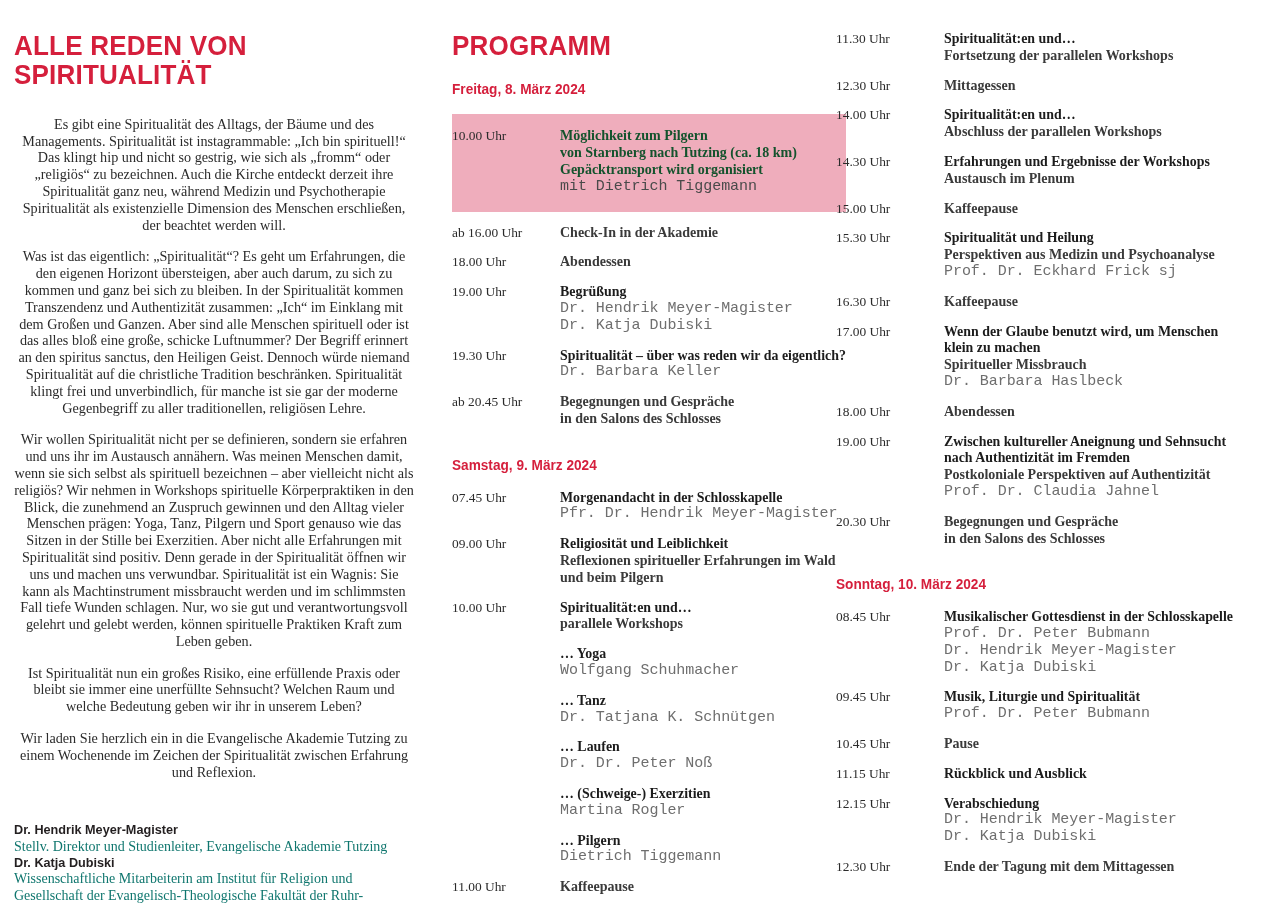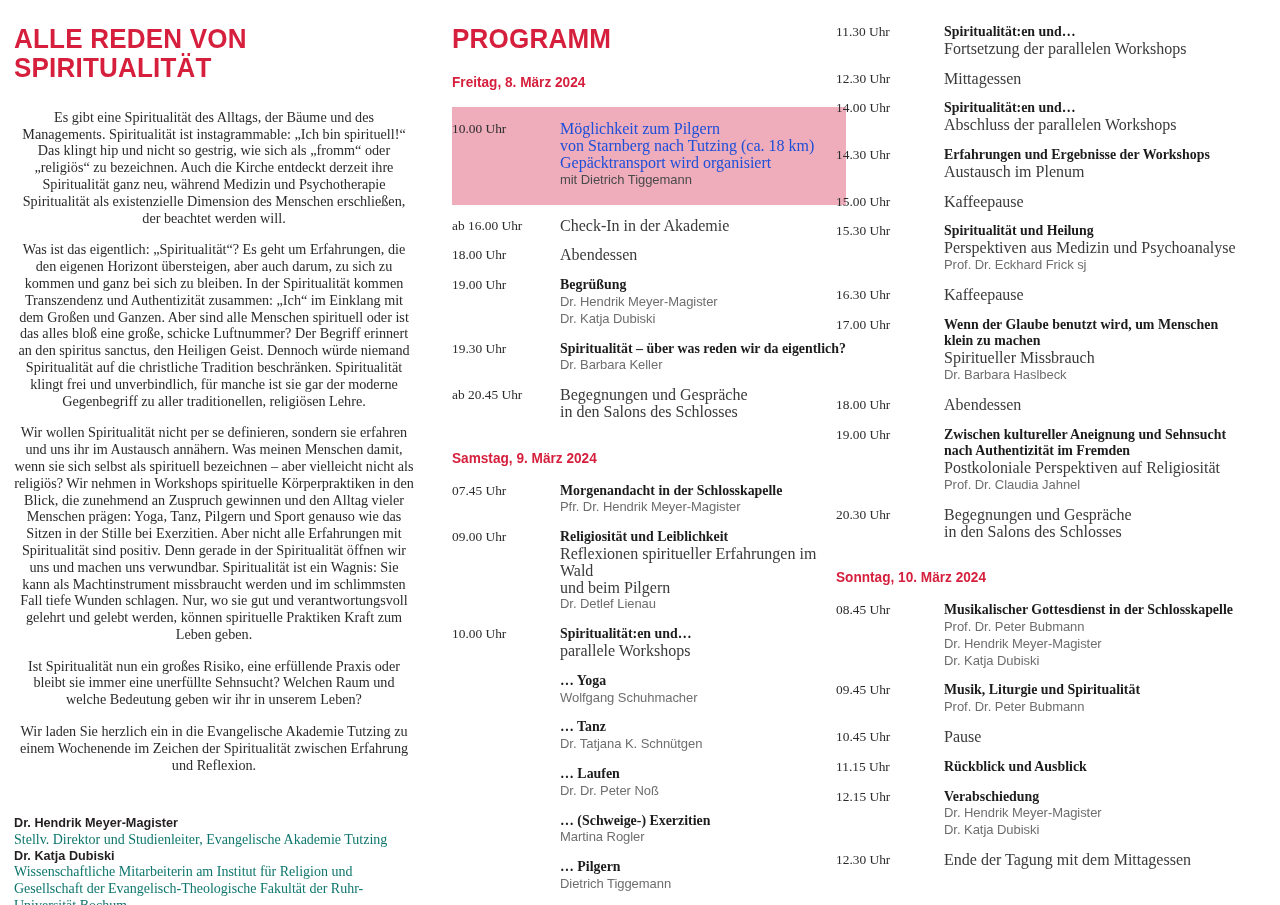--- a/index.html
+++ b/index.html
@@ -14,20 +14,21 @@
     font-family: "Liberation Serif", "DejaVu Serif", serif;
     color: #231f20;
     overflow: hidden;
   }
   .page {
     position: relative;
     width: 1280px;
     height: 898px;
     box-sizing: border-box;
     padding: 0;
+    margin-top: 7px;
   }
 
   
   .col {
     position: absolute;
     top: 24px;
     box-sizing: border-box;
   }
   .col-essay  { left: 14px;  width: 400px; }
   .col-mid    { left: 452px; width: 398px; }
@@ -110,48 +111,49 @@
   .p-title {
     font-family: "Liberation Serif", serif;
     font-weight: bold;
     font-size: 13.9px;
     line-height: 16.8px;
     color: #1c1c1c;
     display: block;
   }
   .p-sub {
     font-family: "Liberation Serif", serif;
-    font-size: 16px;
+    font-size: 14px;
     line-height: 16.8px;
     color: #3a3a3a;
     display: block;
+    font-weight: bold;
   }
   .p-person {
-    font-family: Liberation Sans, sans-serif;
-    font-size: 13px;
+    font-family: Liberation Mono, monospace;
+    font-size: 15px;
     line-height: 16.8px;
     color: #6e6e6e;
     display: block;
     letter-spacing: -0.05px;
   }
 
   
   .wsrow { display: flex; margin-bottom: 13px; }
   .wsrow .prow-time { flex: 0 0 108px; }
 
   
   .highlight {
     background: #EFADBC;
     margin: 0 0 13px 0;
     padding: 14px 0 16px 0;
     width: 394px;
   }
   .highlight .prow { margin-bottom: 0; padding-left: 0; }
   .highlight .prow-time { flex: 0 0 108px; }
-  .highlight .p-sub { color: #1d4ed8; }
+  .highlight .p-sub { color: #14532d; }
   .highlight .p-person { color: #4a4a4a; }
   .hl-pad { padding-left: 0px; }
 </style>
 </head>
 <body>
 
 <div class="page">
 
   <div class="col col-essay essay">
     <h1 class="headline">ALLE REDEN VON SPIRITUALITÄT</h1>
@@ -234,21 +236,20 @@
         <span class="p-person">Pfr. Dr. Hendrik Meyer-Magister</span>
       </div>
     </div>
 
     <div class="prow">
       <div class="prow-time">09.00 Uhr</div>
       <div class="prow-body">
         <span class="p-title">Religiosität und Leiblichkeit</span>
         <span class="p-sub">Reflexionen spiritueller Erfahrungen im Wald</span>
         <span class="p-sub">und beim Pilgern</span>
-        <span class="p-person">Dr. Detlef Lienau</span>
       </div>
     </div>
 
     <div class="prow">
       <div class="prow-time">10.00 Uhr</div>
       <div class="prow-body">
         <span class="p-title">Spiritualität:en und…</span>
         <span class="p-sub">parallele Workshops</span>
       </div>
     </div>
@@ -370,21 +371,21 @@
       <div class="prow-time">18.00 Uhr</div>
       <div class="prow-body">
         <span class="p-sub">Abendessen</span>
       </div>
     </div>
 
     <div class="prow">
       <div class="prow-time">19.00 Uhr</div>
       <div class="prow-body">
         <span class="p-title">Zwischen kultureller Aneignung und Sehnsucht nach Authentizität im Fremden</span>
-        <span class="p-sub">Postkoloniale Perspektiven auf Religiosität</span>
+        <span class="p-sub">Postkoloniale Perspektiven auf Authentizität</span>
         <span class="p-person">Prof. Dr. Claudia Jahnel</span>
       </div>
     </div>
 
     <div class="prow">
       <div class="prow-time">20.30 Uhr</div>
       <div class="prow-body">
         <span class="p-sub">Begegnungen und Gespräche</span>
         <span class="p-sub">in den Salons des Schlosses</span>
       </div>

